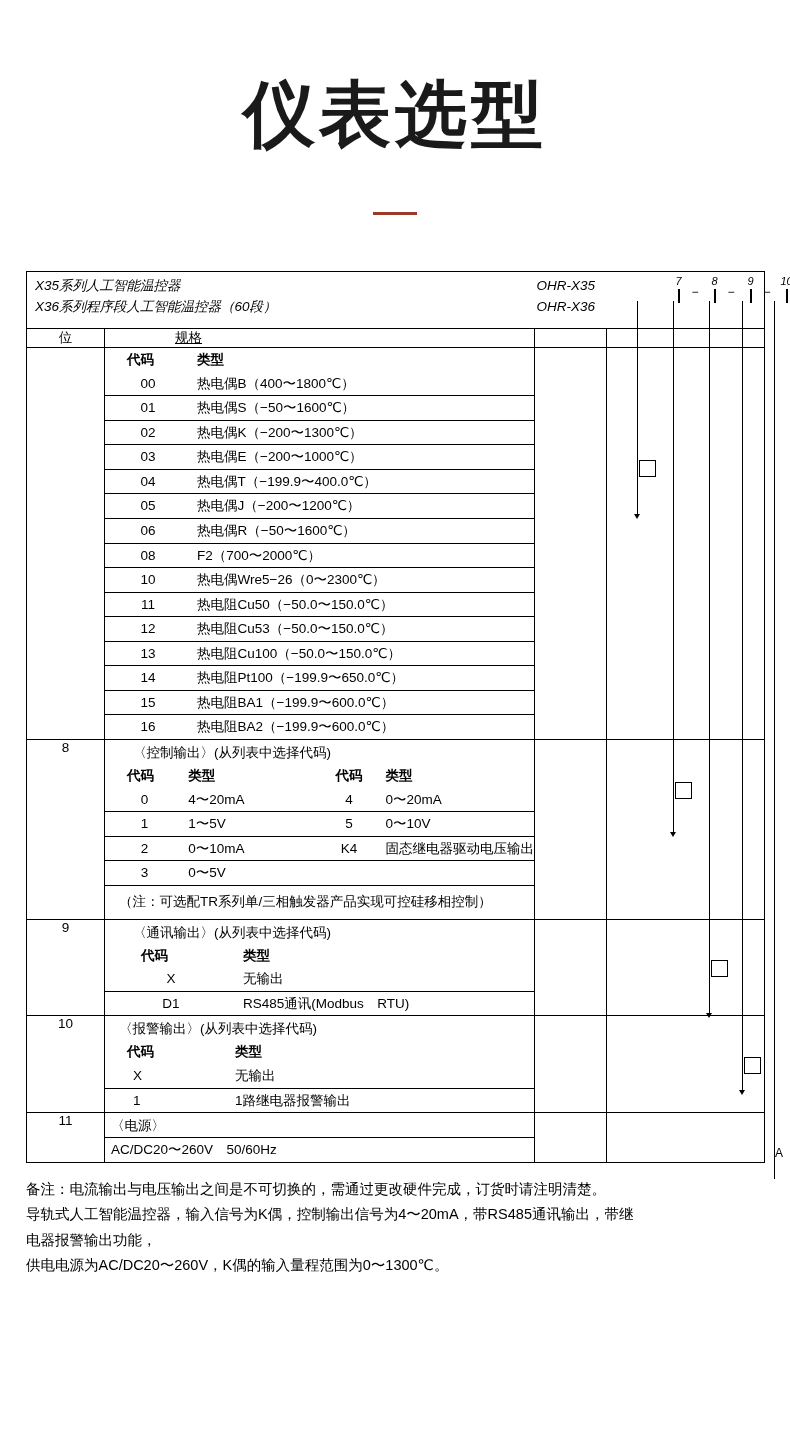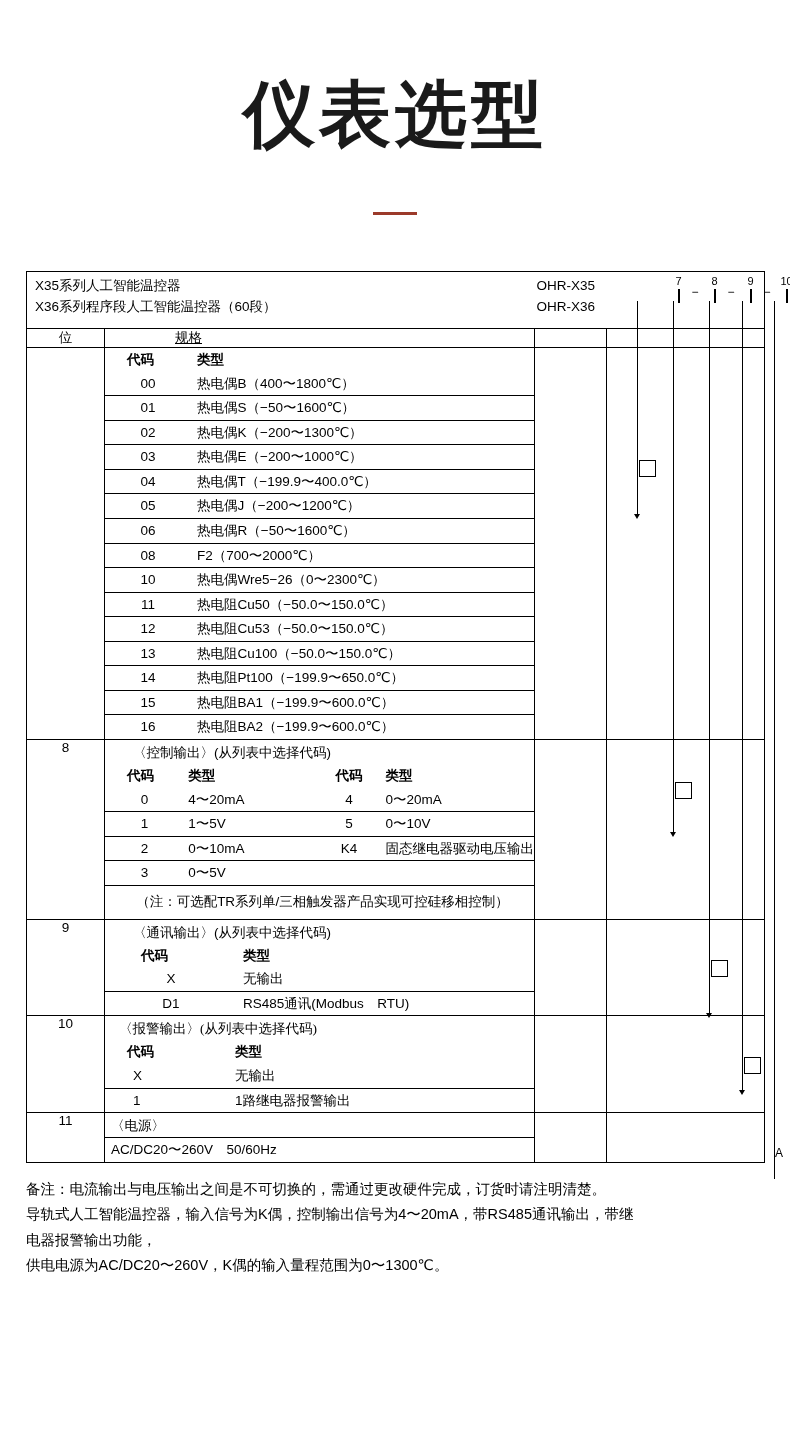--- a/index.html
+++ b/index.html
@@ -53,20 +53,21 @@
     padding: 0;
     vertical-align: top;
   }
   .no-border-bottom { border-bottom: none !important; }
 
   .hdr-cell {
     padding: 4px 6px 4px 8px;
     line-height: 1.55;
     font-size: 13.5px;
     border: none !important;
+    font-style: italic;
   }
   .hdr-row td { border: 1px solid #000; }
 
   .cell-pad { padding: 3px 6px 3px 8px; }
 
   .pos-col { width: 78px; text-align: center; }
   .spec-col { width: 430px; }
   .blank-col { width: 72px; }
   .code-col  { width: 158px; }
 
@@ -347,21 +348,21 @@
               <td class="d">固态继电器驱动电压输出</td>
             </tr>
             <tr>
               <td class="a">3</td>
               <td class="b">0〜5V</td>
               <td class="c"></td>
               <td class="d"></td>
             </tr>
           </tbody>
               </table>
-          <div style="border-top:1px solid #000;text-align:center;">
+          <div style="border-top:1px solid #000;">
             <div class="note-block">（注：可选配TR系列单/三相触发器产品实现可控硅移相控制）</div>
           </div>
         </td>
         <td></td>
         <td style="position:relative;">
           <div class="ptr-box" style="position:absolute; left:68px; top:42px;"></div>
         </td>
       </tr>
 
       <tr>
@@ -387,21 +388,21 @@
         </td>
         <td></td>
         <td style="position:relative;">
           <div class="ptr-box" style="position:absolute; left:104px; top:40px;"></div>
         </td>
       </tr>
 
       <tr>
         <td class="row-lbl">10</td>
         <td>
-          <div class="sub-title" style="padding-left:14px;font-family:Liberation Serif, serif;">〈报警输出〉(从列表中选择代码)</div>
+          <div class="sub-title" style="padding-left:14px;">〈报警输出〉(从列表中选择代码)</div>
           <table class="inner">
             <tbody>
                   <tr class="inner-head">
               <td class="c1" style="text-align:left;padding-left:22px;width:96px;">代码</td>
               <td class="c2">类型</td>
             </tr>
             <tr>
               <td class="c1" style="width:96px;text-align:left;padding-left:28px;">X</td>
               <td class="c2">无输出</td>
             </tr>

